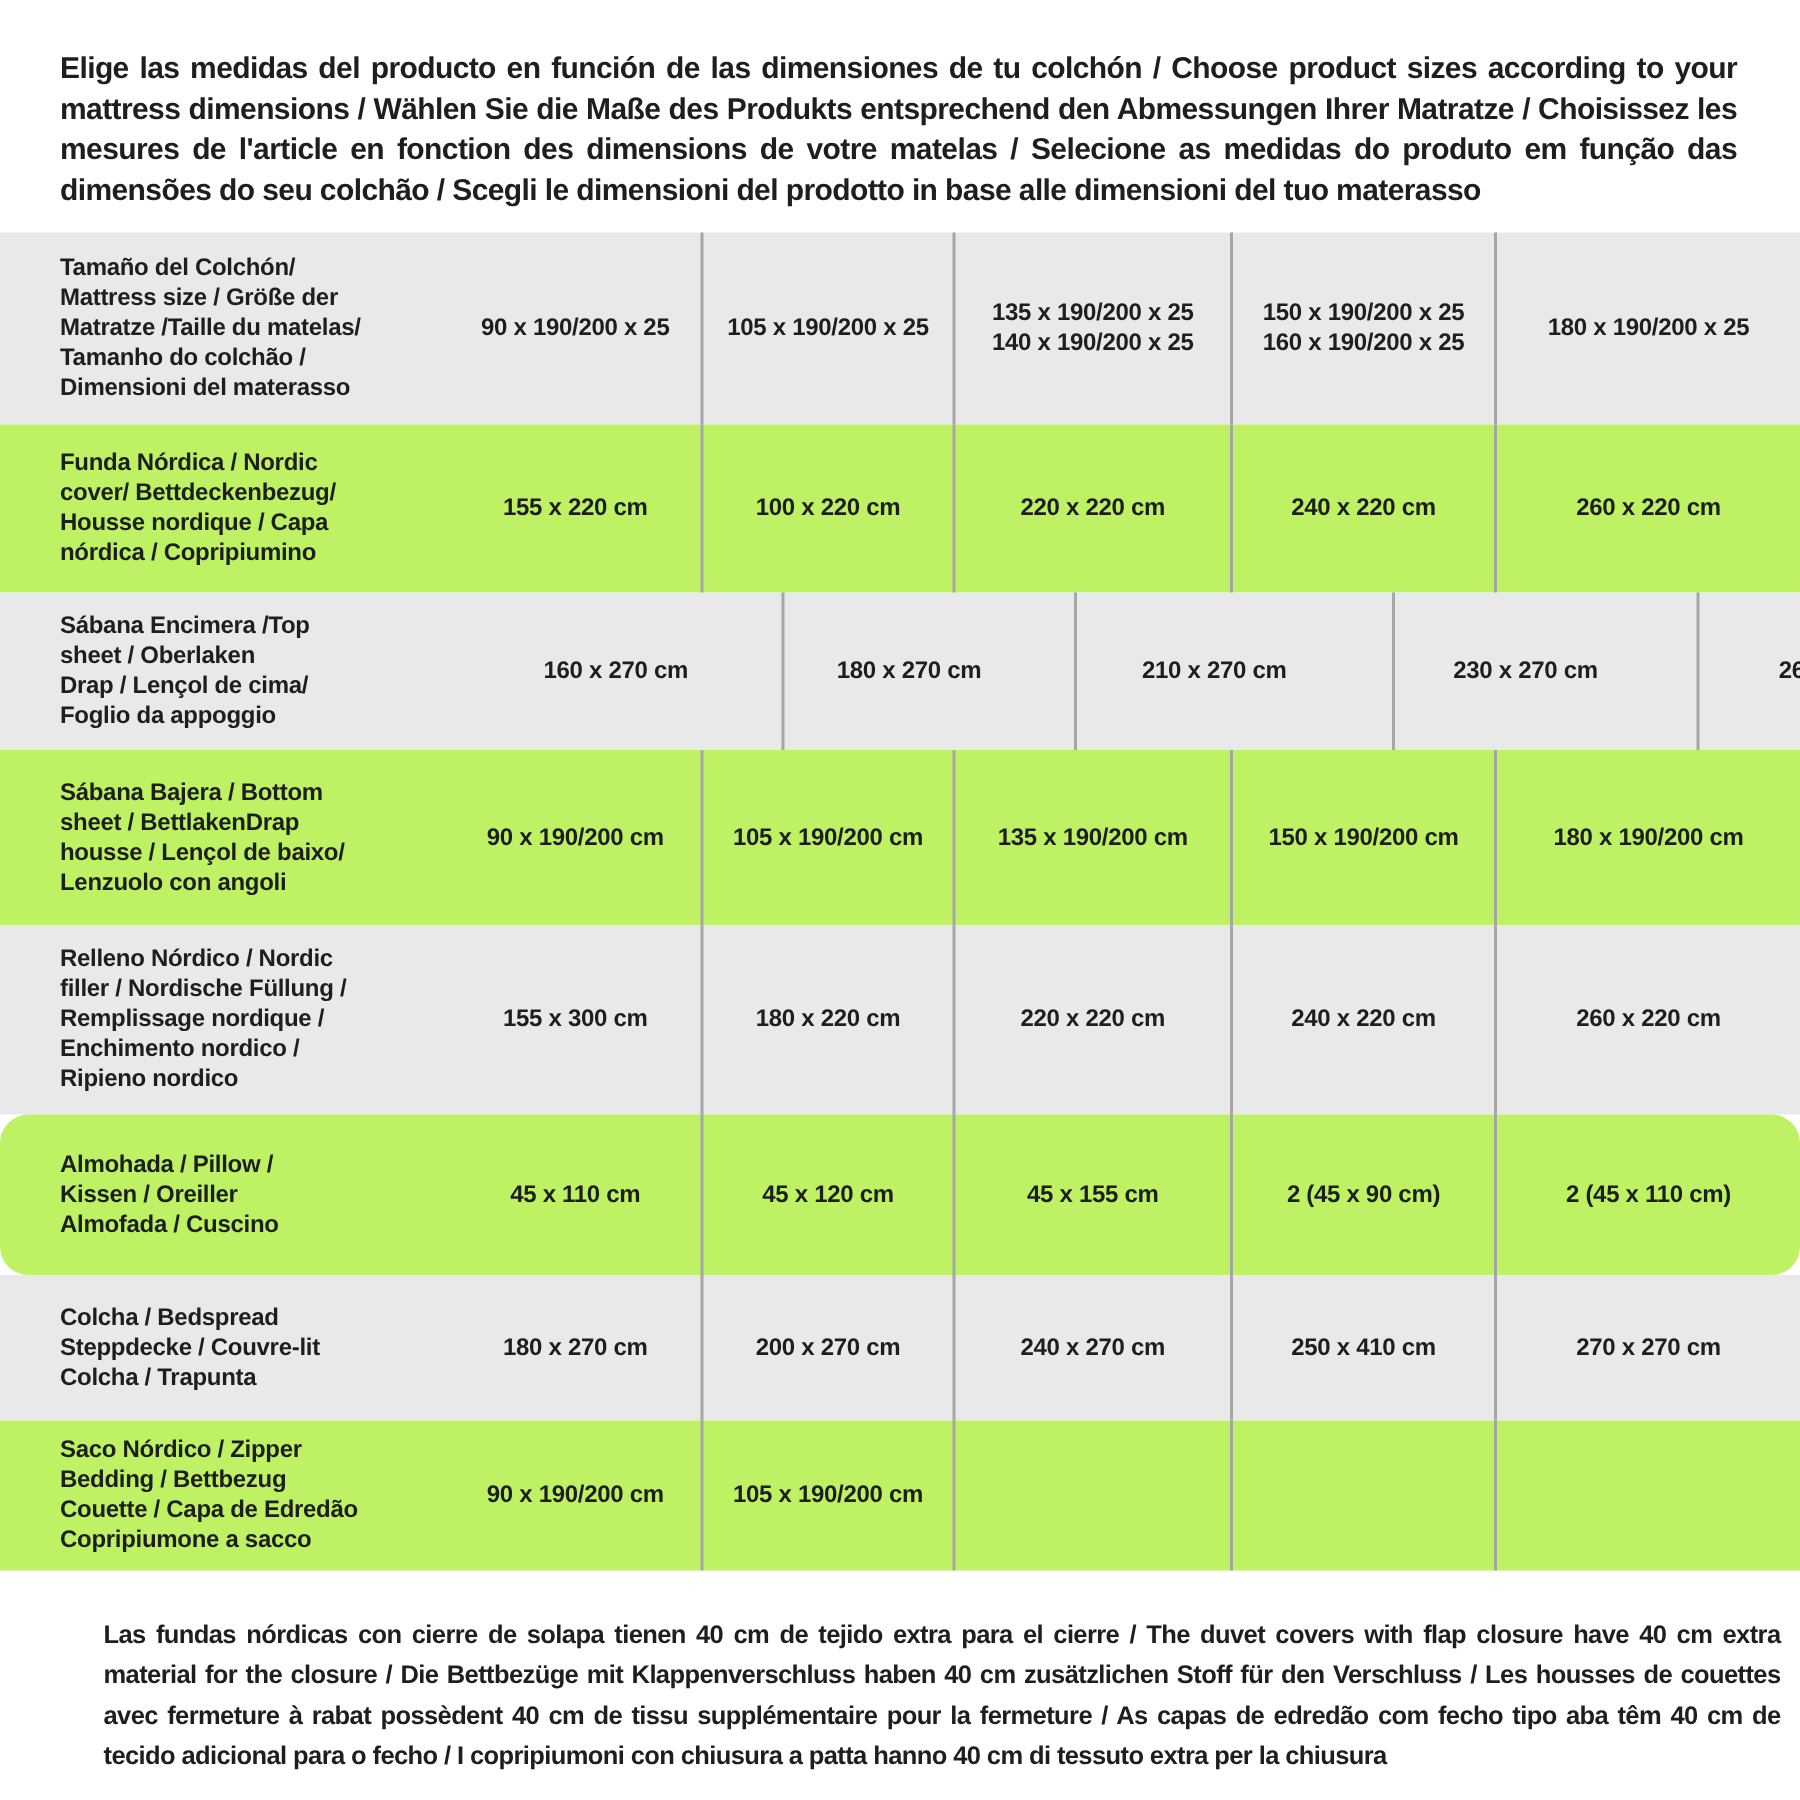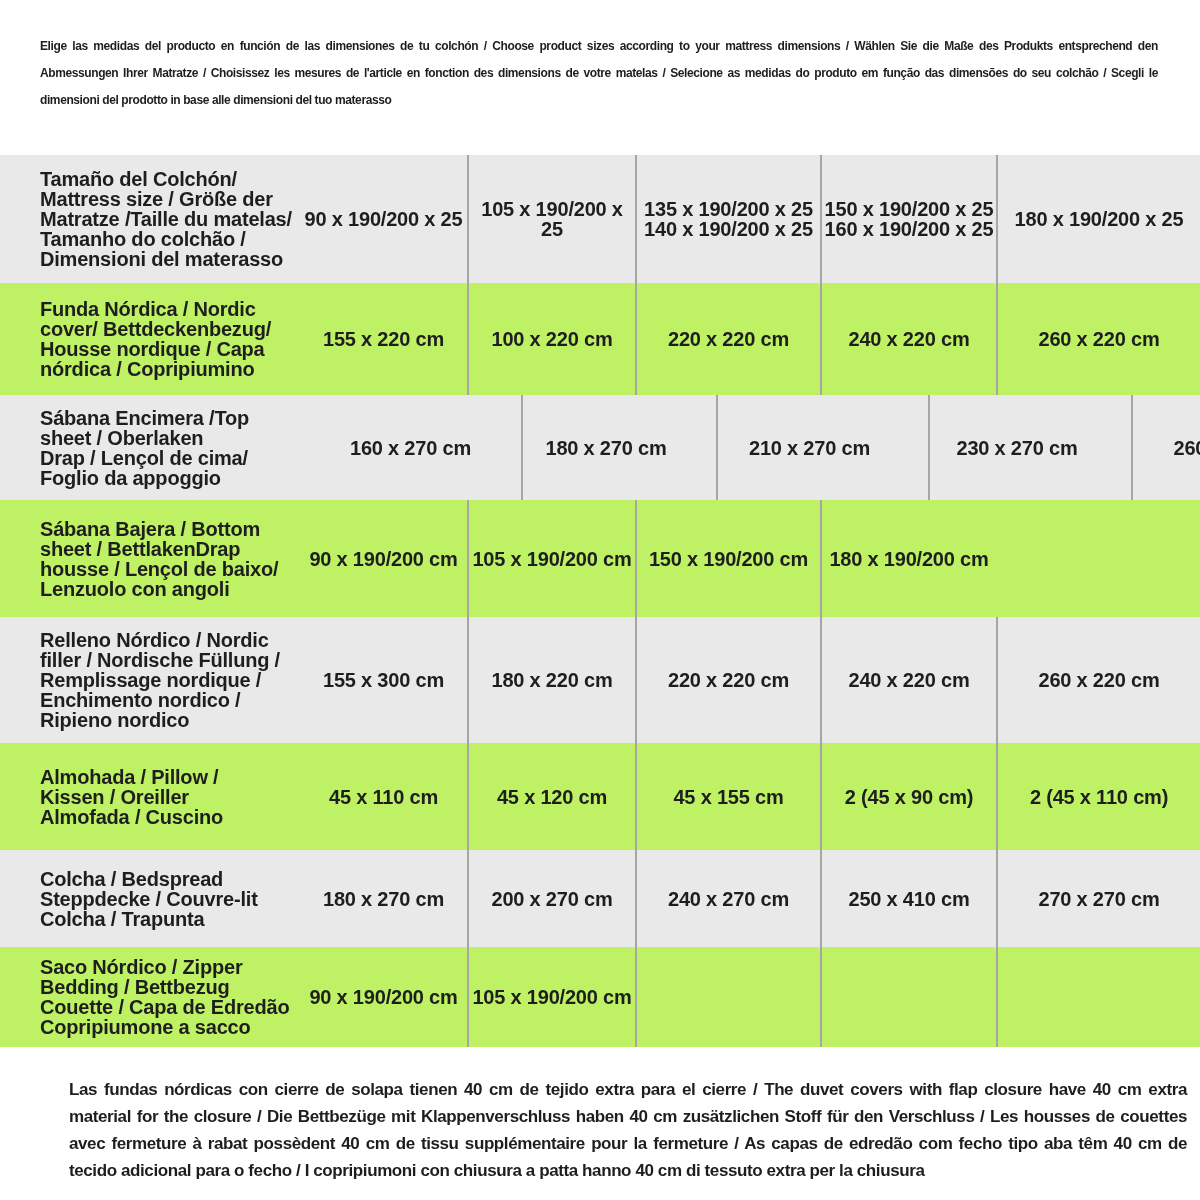--- a/index.html
+++ b/index.html
@@ -8,45 +8,45 @@
     position: relative;
     background: #ffffff;
     font-family: "Liberation Sans", sans-serif;
     font-weight: 700;
     color: #1e1e1e;
     overflow: hidden;
   }
   .intro {
     position: absolute;
     top: 33px; left: 40px; width: 1118px;
-    font-size: 12px; line-height: 27px;
+    font-size: 20px; line-height: 27px;
     letter-spacing: -0.4px;
     text-align: justify;
   }
   .size-table {
     position: absolute;
     top: 155px; left: 0; width: 1200px;
   }
   .row {
     display: grid;
     grid-template-columns: 300px 167px 168px 185px 176px 204px;
     background: #bef264;
   }
   .row.gray { background: #e9e9e9; }
   .r-head { height: 128px; }
   .r1 { height: 112px; }
   .r2 { height: 105px; gap: 27px; }
   .r3 { height: 117px; }
   .r4 { height: 126px; }
-  .r5 { height: 107px; }
+  .r5 { height: 107px; border-radius: 19px; }
   .r6 { height: 97px; }
   .r7 { height: 100px; }
   .cell {
     display: flex; align-items: center; justify-content: center;
-    font-size: 20px; line-height: 20px;
+    font-size: 16px; line-height: 20px;
     letter-spacing: -0.2px;
     text-align: center;
     white-space: pre-line;
   }
   .row .cell:nth-child(n+3) { border-left: 2px solid #a6a6a6; }
   .cell.label {
     justify-content: flex-start;
     text-align: left;
     padding-left: 40px;
     padding-right: 8px;
@@ -106,20 +106,21 @@
     <div class="cell">260 x 270 cm</div>
   </div>
 
   <div class="row r3">
     <div class="cell label">Sábana Bajera / Bottom
 sheet / BettlakenDrap
 housse / Lençol de baixo/
 Lenzuolo con angoli</div>
     <div class="cell">90 x 190/200 cm</div>
     <div class="cell">105 x 190/200 cm</div>
+    <div class="cell">135 x 190/200 cm</div>
     <div class="cell">150 x 190/200 cm</div>
     <div class="cell">180 x 190/200 cm</div>
   </div>
 
   <div class="row gray r4">
     <div class="cell label">Relleno Nórdico / Nordic
 filler / Nordische Füllung /
 Remplissage nordique /
 Enchimento nordico /
 Ripieno nordico</div>

